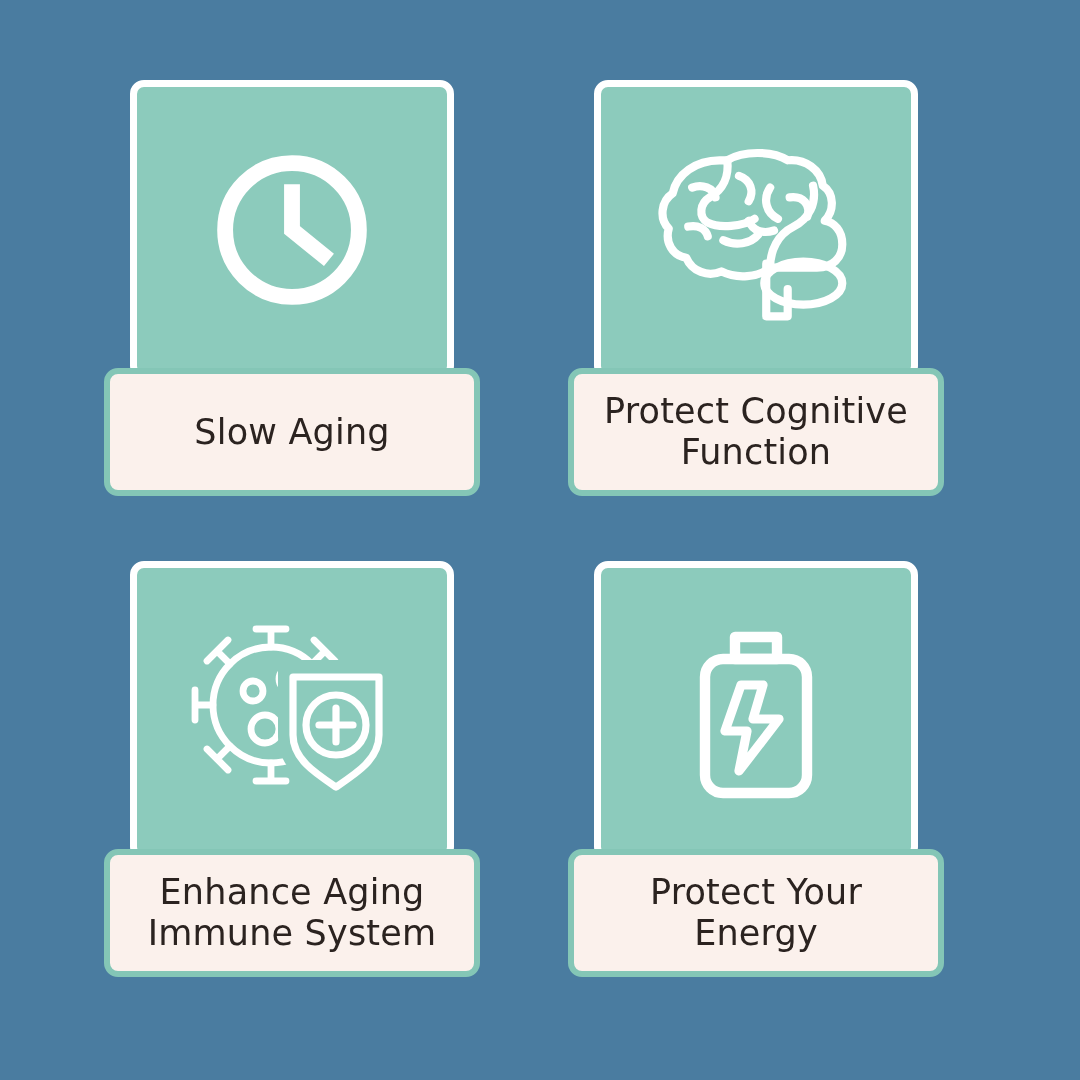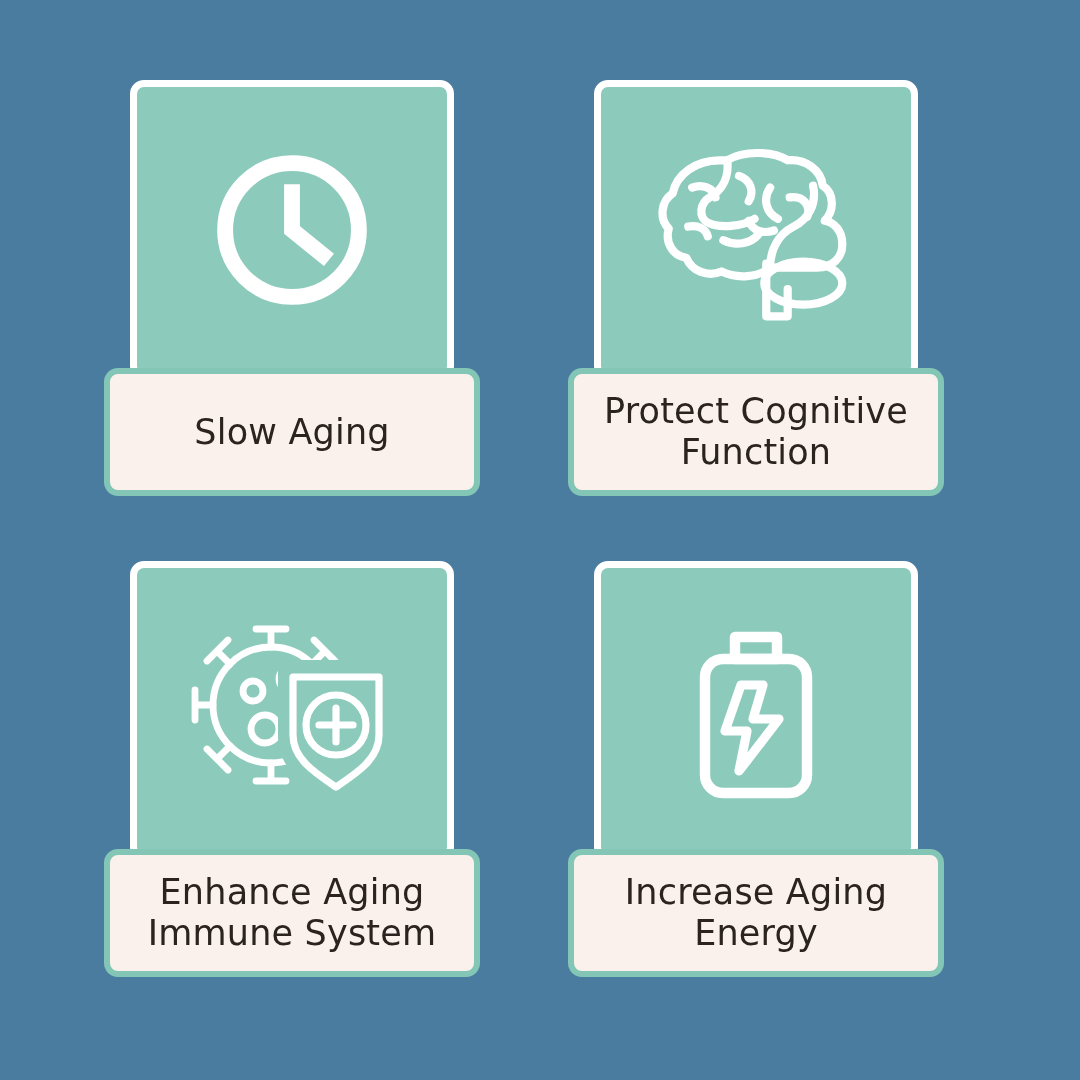--- a/index.html
+++ b/index.html
@@ -201,18 +201,18 @@
             <path d="M27 13 L48 13 L48 24 L27 24 Z"></path>
 
             <rect x="12" y="24" width="51" height="67" rx="9"></rect>
 
             <path d="M41 37 L30 37 L22 60 L33 60 L29 80 L49 54 L36 54 Z" stroke-width="4.6"></path>
           </g>
         </svg>
       </div>
     </div>
     <div class="label-plate">
-      <div class="label-text">Increase Aging
+      <div class="label-text">Protect Your
 Energy</div>
     </div>
   </div>
 
 </div>
 
 </body></html>

